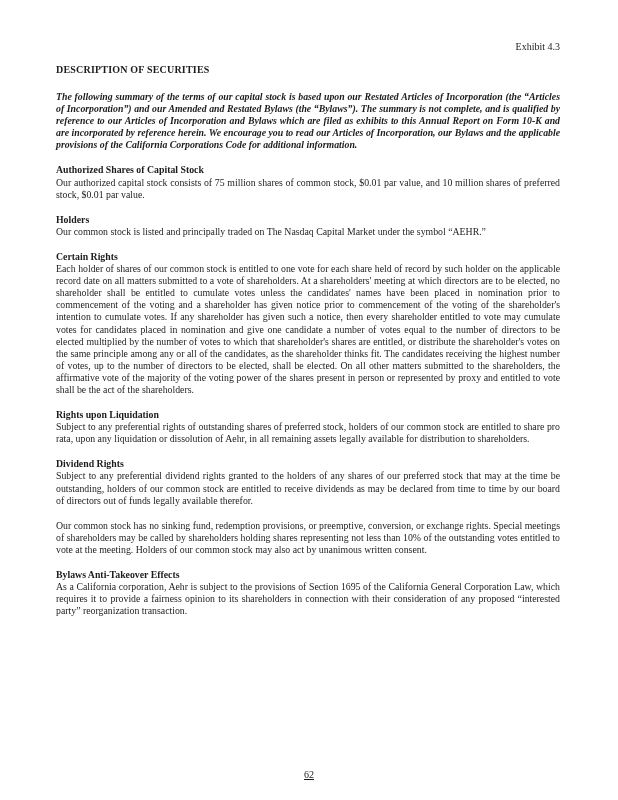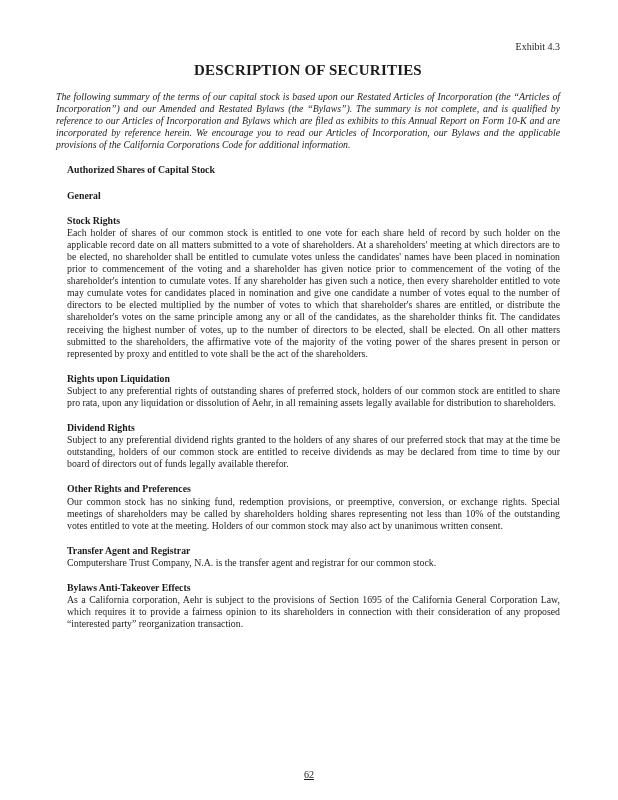--- a/index.html
+++ b/index.html
@@ -24,33 +24,34 @@
     font-size: 9.8px;
     line-height: 12.1px;
   }
   .exhibit-line {
     text-align: right;
     font-size: 10px;
     line-height: 12px;
   }
   .doc-title {
     margin: 11px 0 0 0;
-    text-align: center;
-    font-size: 15px;
+    text-align: left;
+    font-size: 10px;
     font-weight: bold;
     letter-spacing: 0.2px;
     line-height: 12px;
   }
   .intro-para {
     margin: 15px 0 0 0;
     font-style: italic;
     text-align: justify;
+    font-weight: bold;
   }
   .doc-section {
-    margin: 13px 0 0 11px;
+    margin: 13px 0 0 0;
   }
   .section-heading {
     margin: 0;
     font-size: 9.8px;
     font-weight: bold;
     line-height: 12.1px;
   }
   .section-body {
     margin: 0;
     text-align: justify;
@@ -71,50 +72,47 @@
 <div class="page">
 
   <div class="exhibit-line">Exhibit 4.3</div>
 
   <h1 class="doc-title">DESCRIPTION OF SECURITIES</h1>
 
   <p class="intro-para">The following summary of the terms of our capital stock is based upon our Restated Articles of Incorporation (the “Articles of Incorporation”) and our Amended and Restated Bylaws (the “Bylaws”). The summary is not complete, and is qualified by reference to our Articles of Incorporation and Bylaws which are filed as exhibits to this Annual Report on Form 10-K and are incorporated by reference herein. We encourage you to read our Articles of Incorporation, our Bylaws and the applicable provisions of the California Corporations Code for additional information.</p>
 
   <div class="doc-section">
     <h2 class="section-heading">Authorized Shares of Capital Stock</h2>
+    <p class="section-body">Our authorized capital stock consists of 75 million shares of common stock, $0.01 par value, and 10 million shares of preferred stock, $0.01 par value.</p>
   </div>
 
   <div class="doc-section">
-    <h2 class="section-heading">General</h2>
+    <h2 class="section-heading">Holders</h2>
+    <p class="section-body">Our common stock is listed and principally traded on The Nasdaq Capital Market under the symbol “AEHR.”</p>
   </div>
 
   <div class="doc-section">
-    <h2 class="section-heading">Stock Rights</h2>
+    <h2 class="section-heading">Certain Rights</h2>
     <p class="section-body">Each holder of shares of our common stock is entitled to one vote for each share held of record by such holder on the applicable record date on all matters submitted to a vote of shareholders. At a shareholders' meeting at which directors are to be elected, no shareholder shall be entitled to cumulate votes unless the candidates' names have been placed in nomination prior to commencement of the voting and a shareholder has given notice prior to commencement of the voting of the shareholder's intention to cumulate votes. If any shareholder has given such a notice, then every shareholder entitled to vote may cumulate votes for candidates placed in nomination and give one candidate a number of votes equal to the number of directors to be elected multiplied by the number of votes to which that shareholder's shares are entitled, or distribute the shareholder's votes on the same principle among any or all of the candidates, as the shareholder thinks fit. The candidates receiving the highest number of votes, up to the number of directors to be elected, shall be elected. On all other matters submitted to the shareholders, the affirmative vote of the majority of the voting power of the shares present in person or represented by proxy and entitled to vote shall be the act of the shareholders.</p>
   </div>
 
   <div class="doc-section">
     <h2 class="section-heading">Rights upon Liquidation</h2>
     <p class="section-body">Subject to any preferential rights of outstanding shares of preferred stock, holders of our common stock are entitled to share pro rata, upon any liquidation or dissolution of Aehr, in all remaining assets legally available for distribution to shareholders.</p>
   </div>
 
   <div class="doc-section">
     <h2 class="section-heading">Dividend Rights</h2>
     <p class="section-body">Subject to any preferential dividend rights granted to the holders of any shares of our preferred stock that may at the time be outstanding, holders of our common stock are entitled to receive dividends as may be declared from time to time by our board of directors out of funds legally available therefor.</p>
   </div>
 
   <div class="doc-section">
-    <h2 class="section-heading">Other Rights and Preferences</h2>
     <p class="section-body">Our common stock has no sinking fund, redemption provisions, or preemptive, conversion, or exchange rights. Special meetings of shareholders may be called by shareholders holding shares representing not less than 10% of the outstanding votes entitled to vote at the meeting. Holders of our common stock may also act by unanimous written consent.</p>
   </div>
 
-  <div class="doc-section">
-    <h2 class="section-heading">Transfer Agent and Registrar</h2>
-    <p class="section-body">Computershare Trust Company, N.A. is the transfer agent and registrar for our common stock.</p>
-  </div>
 
   <div class="doc-section">
     <h2 class="section-heading">Bylaws Anti-Takeover Effects</h2>
     <p class="section-body">As a California corporation, Aehr is subject to the provisions of Section 1695 of the California General Corporation Law, which requires it to provide a fairness opinion to its shareholders in connection with their consideration of any proposed “interested party” reorganization transaction.</p>
   </div>
 
   <div class="page-number">62</div>
 
 </div>
 

